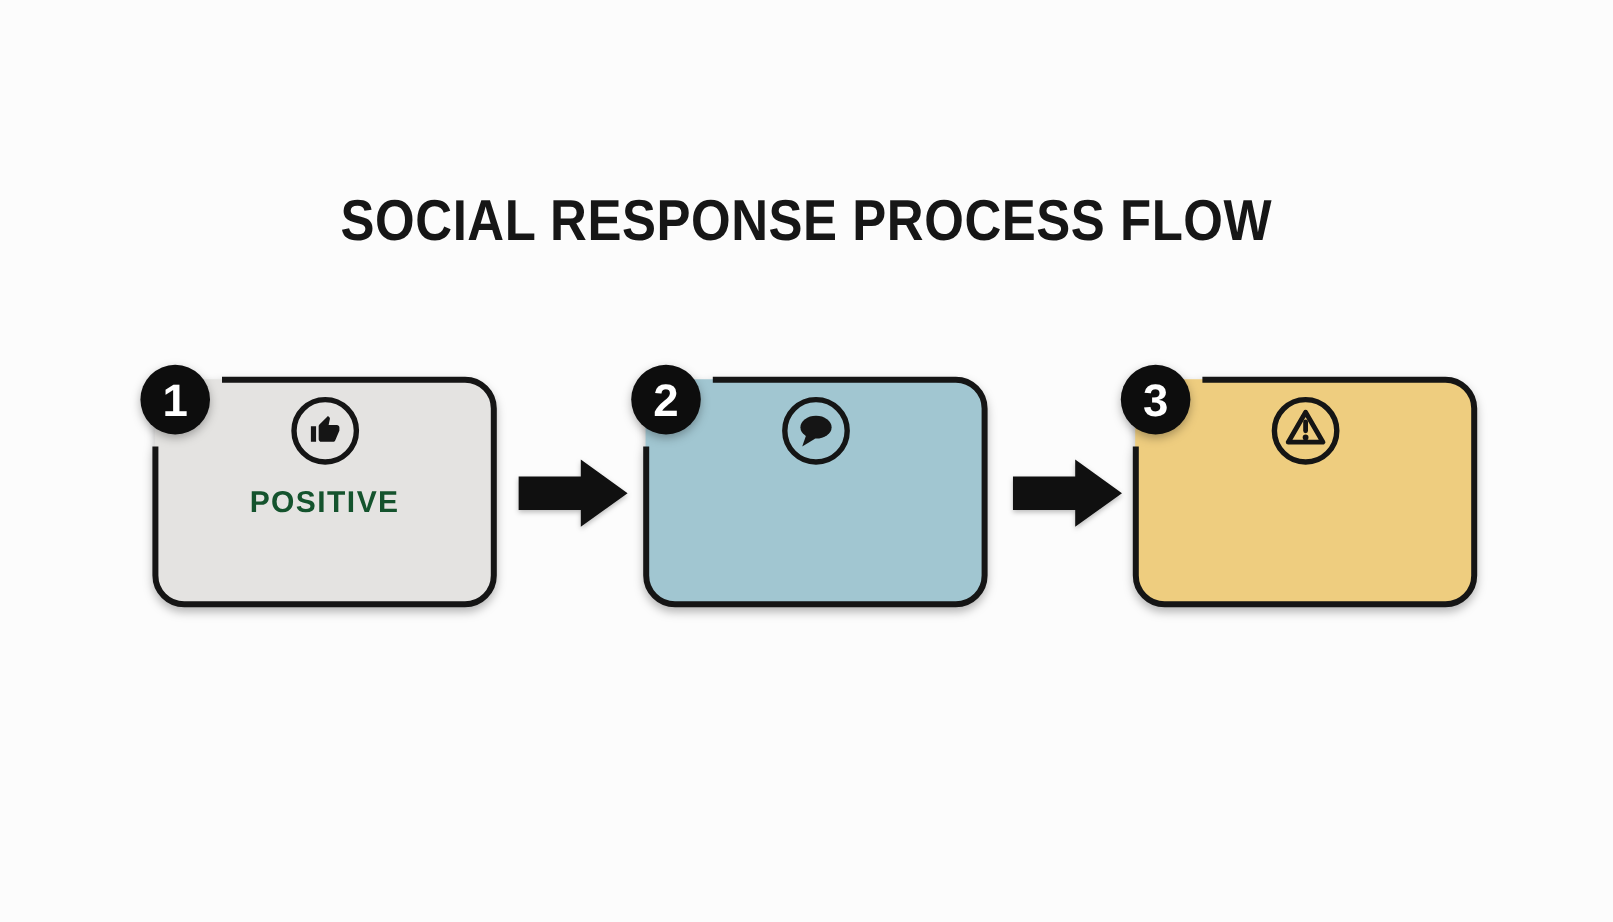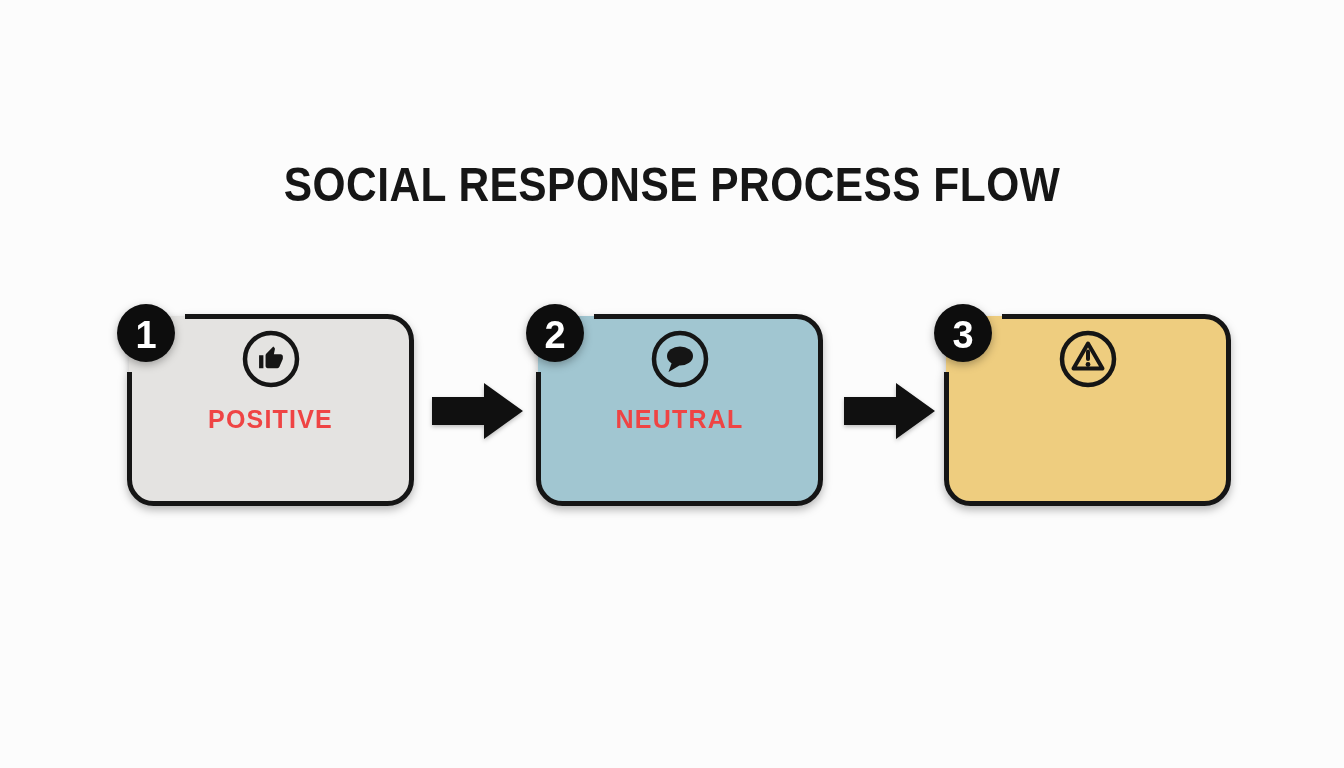--- a/index.html
+++ b/index.html
@@ -30,21 +30,21 @@
     filter: drop-shadow(0 3px 4px rgba(0,0,0,0.3));
   }
   .badge text { font-family: "Liberation Sans", sans-serif; }
   .icon {
     position: absolute; left: 50%; top: 16px;
     transform: translateX(-50%);
   }
   .label {
     position: absolute; top: 91px; left: 0; width: 100%;
     text-align: center; font-size: 25px; font-weight: bold;
-    letter-spacing: 1.2px; color: #ef4444;
+    letter-spacing: 1.2px; color: #14532d;
   }
   .arrow {
     position: absolute; width: 92px; height: 58px;
     filter: drop-shadow(0 2px 2px rgba(0,0,0,0.25));
   }
 
   #card-1 { left: 127px; top: 314px; }
   #card-2 { left: 536px; top: 314px; }
   #card-3 { left: 944px; top: 314px; }
   #arrow-1 { left: 432px; top: 382px; }
@@ -84,21 +84,20 @@
     </svg>
     <svg class="badge" viewBox="0 0 60 60" width="60" height="60">
       <circle cx="30" cy="30" r="29" fill="#0d0d0d"></circle>
       <text x="30" y="32" text-anchor="middle" dominant-baseline="central" font-size="38" font-weight="bold" fill="#ffffff">2</text>
     </svg>
     <svg class="icon" viewBox="0 0 58 58" width="58" height="58">
       <circle cx="29" cy="29" r="26" fill="none" stroke-width="4.5" stroke="#151515"></circle>
       <ellipse cx="29" cy="26" rx="13" ry="9.5" fill="#151515"></ellipse>
       <path d="M21 32 L17.5 42 L28.5 35.5 Z" fill="#151515"></path>
     </svg>
-    <div class="label">NEUTRAL</div>
   </div>
 
   <svg class="arrow" id="arrow-2" viewBox="0 0 92 58">
     <polygon points="0,15 52,15 52,1 91,29 52,57 52,43 0,43" fill="#101010"></polygon>
   </svg>
 
   <div class="card" id="card-3">
     <svg class="frame" viewBox="0 0 287 192" width="287" height="192">
       <rect x="2" y="2" width="283" height="188" rx="24" fill="#eecd7f"></rect>
       <path d="M58 2.5 H260.5 A24 24 0 0 1 284.5 26.5 V165.5 A24 24 0 0 1 260.5 189.5 H26.5 A24 24 0 0 1 2.5 165.5 V58" fill="none" stroke-width="5" stroke="#151515"></path>

